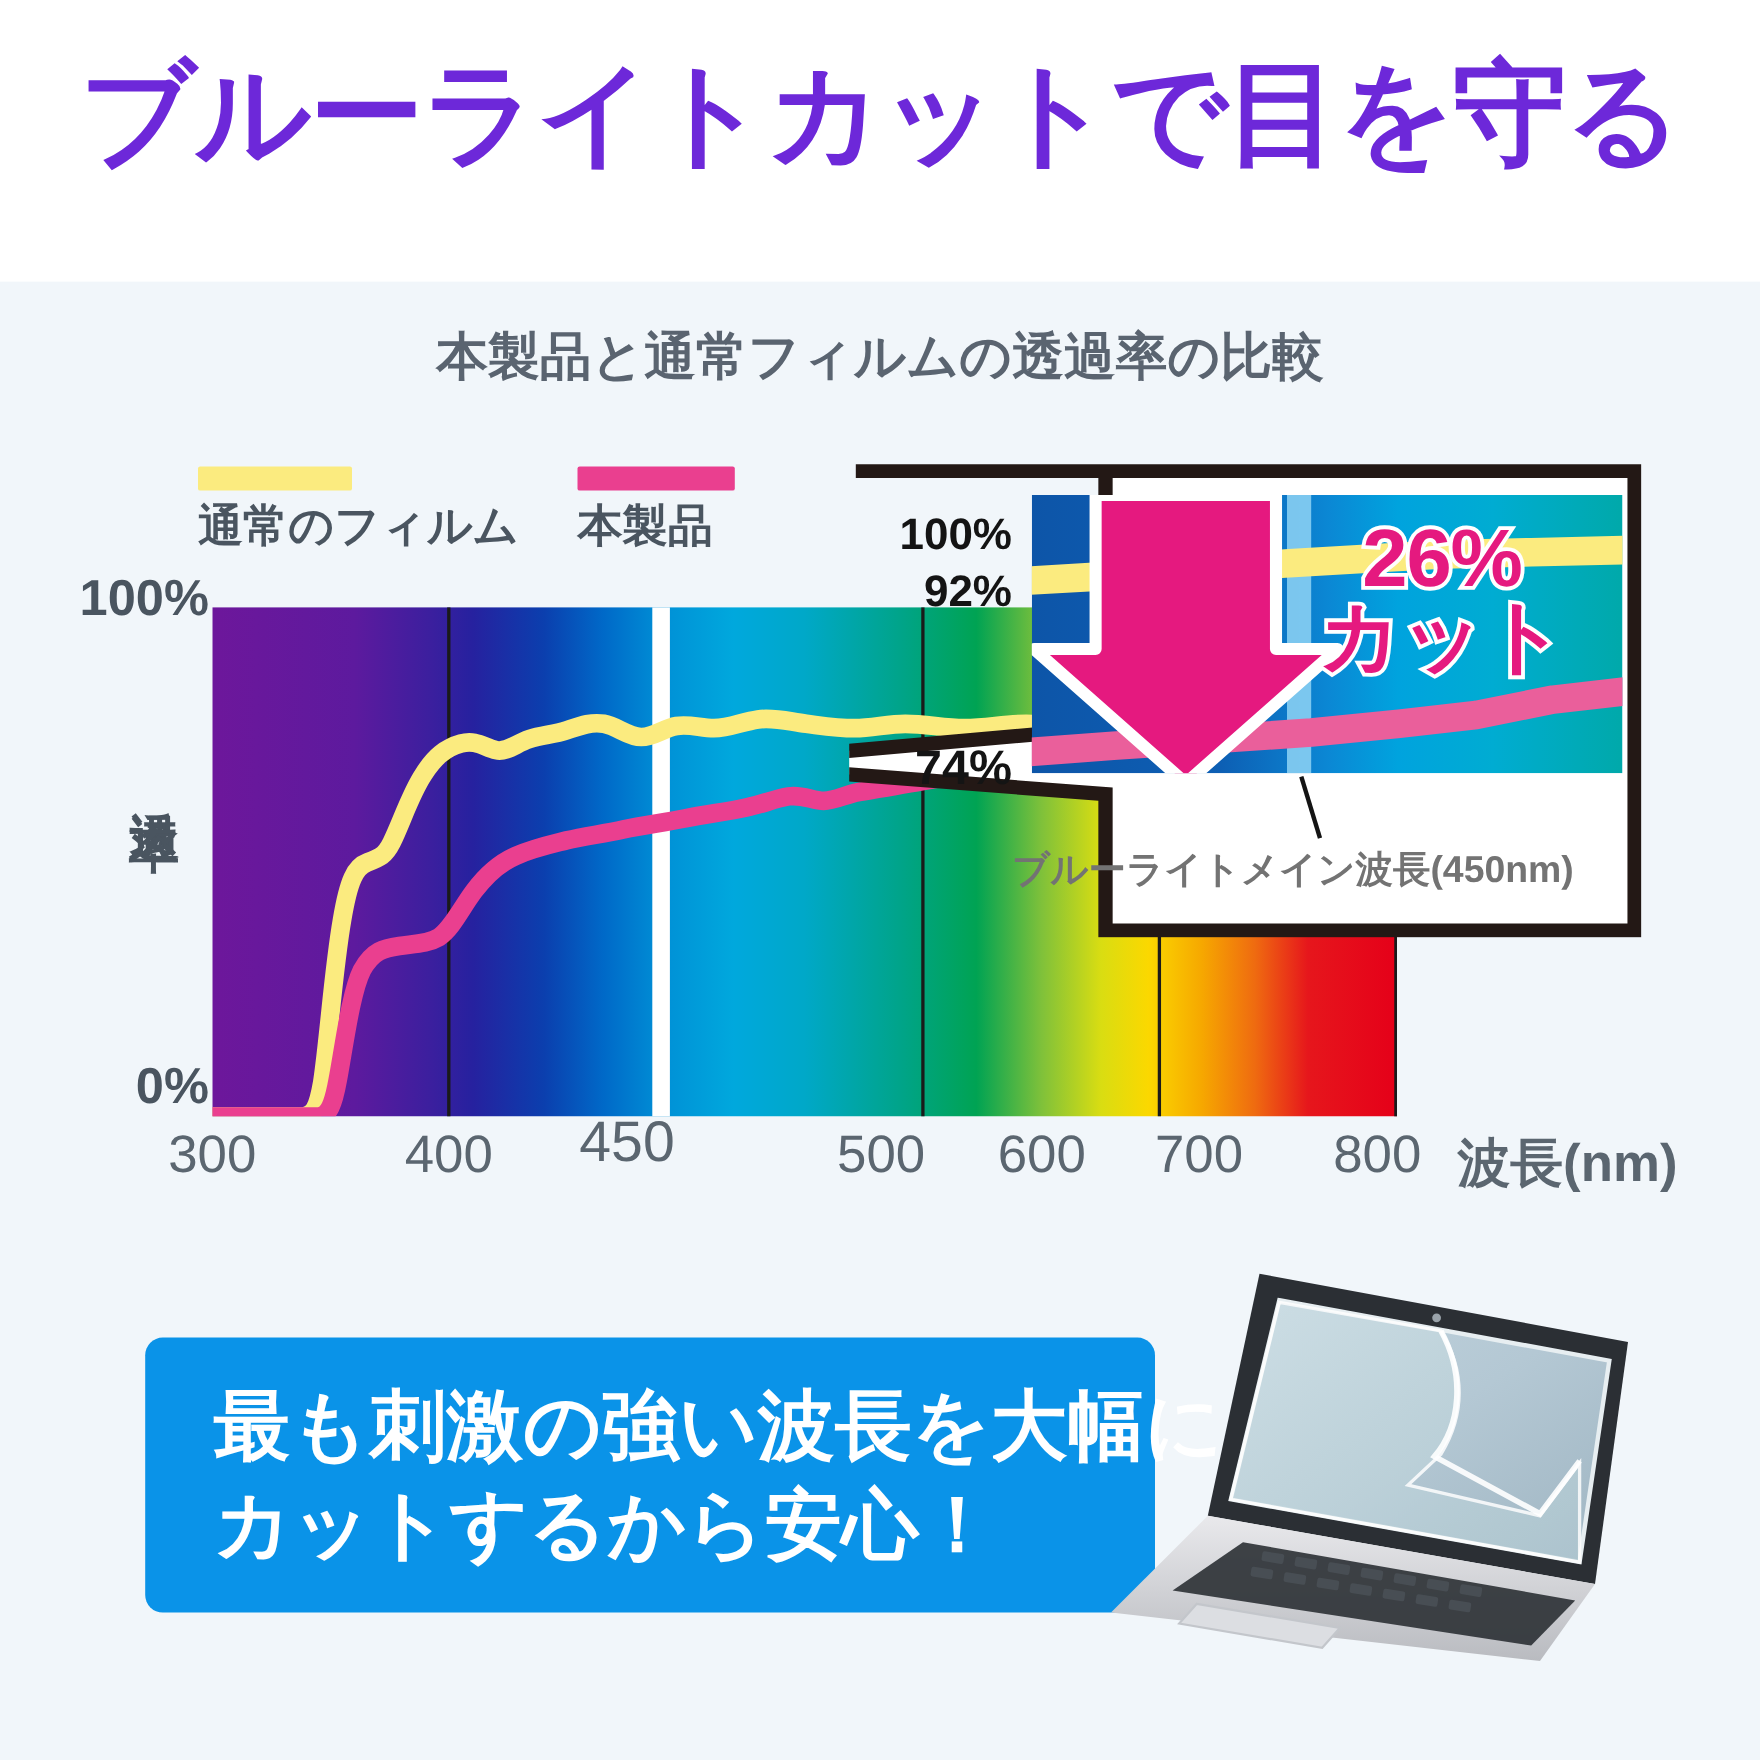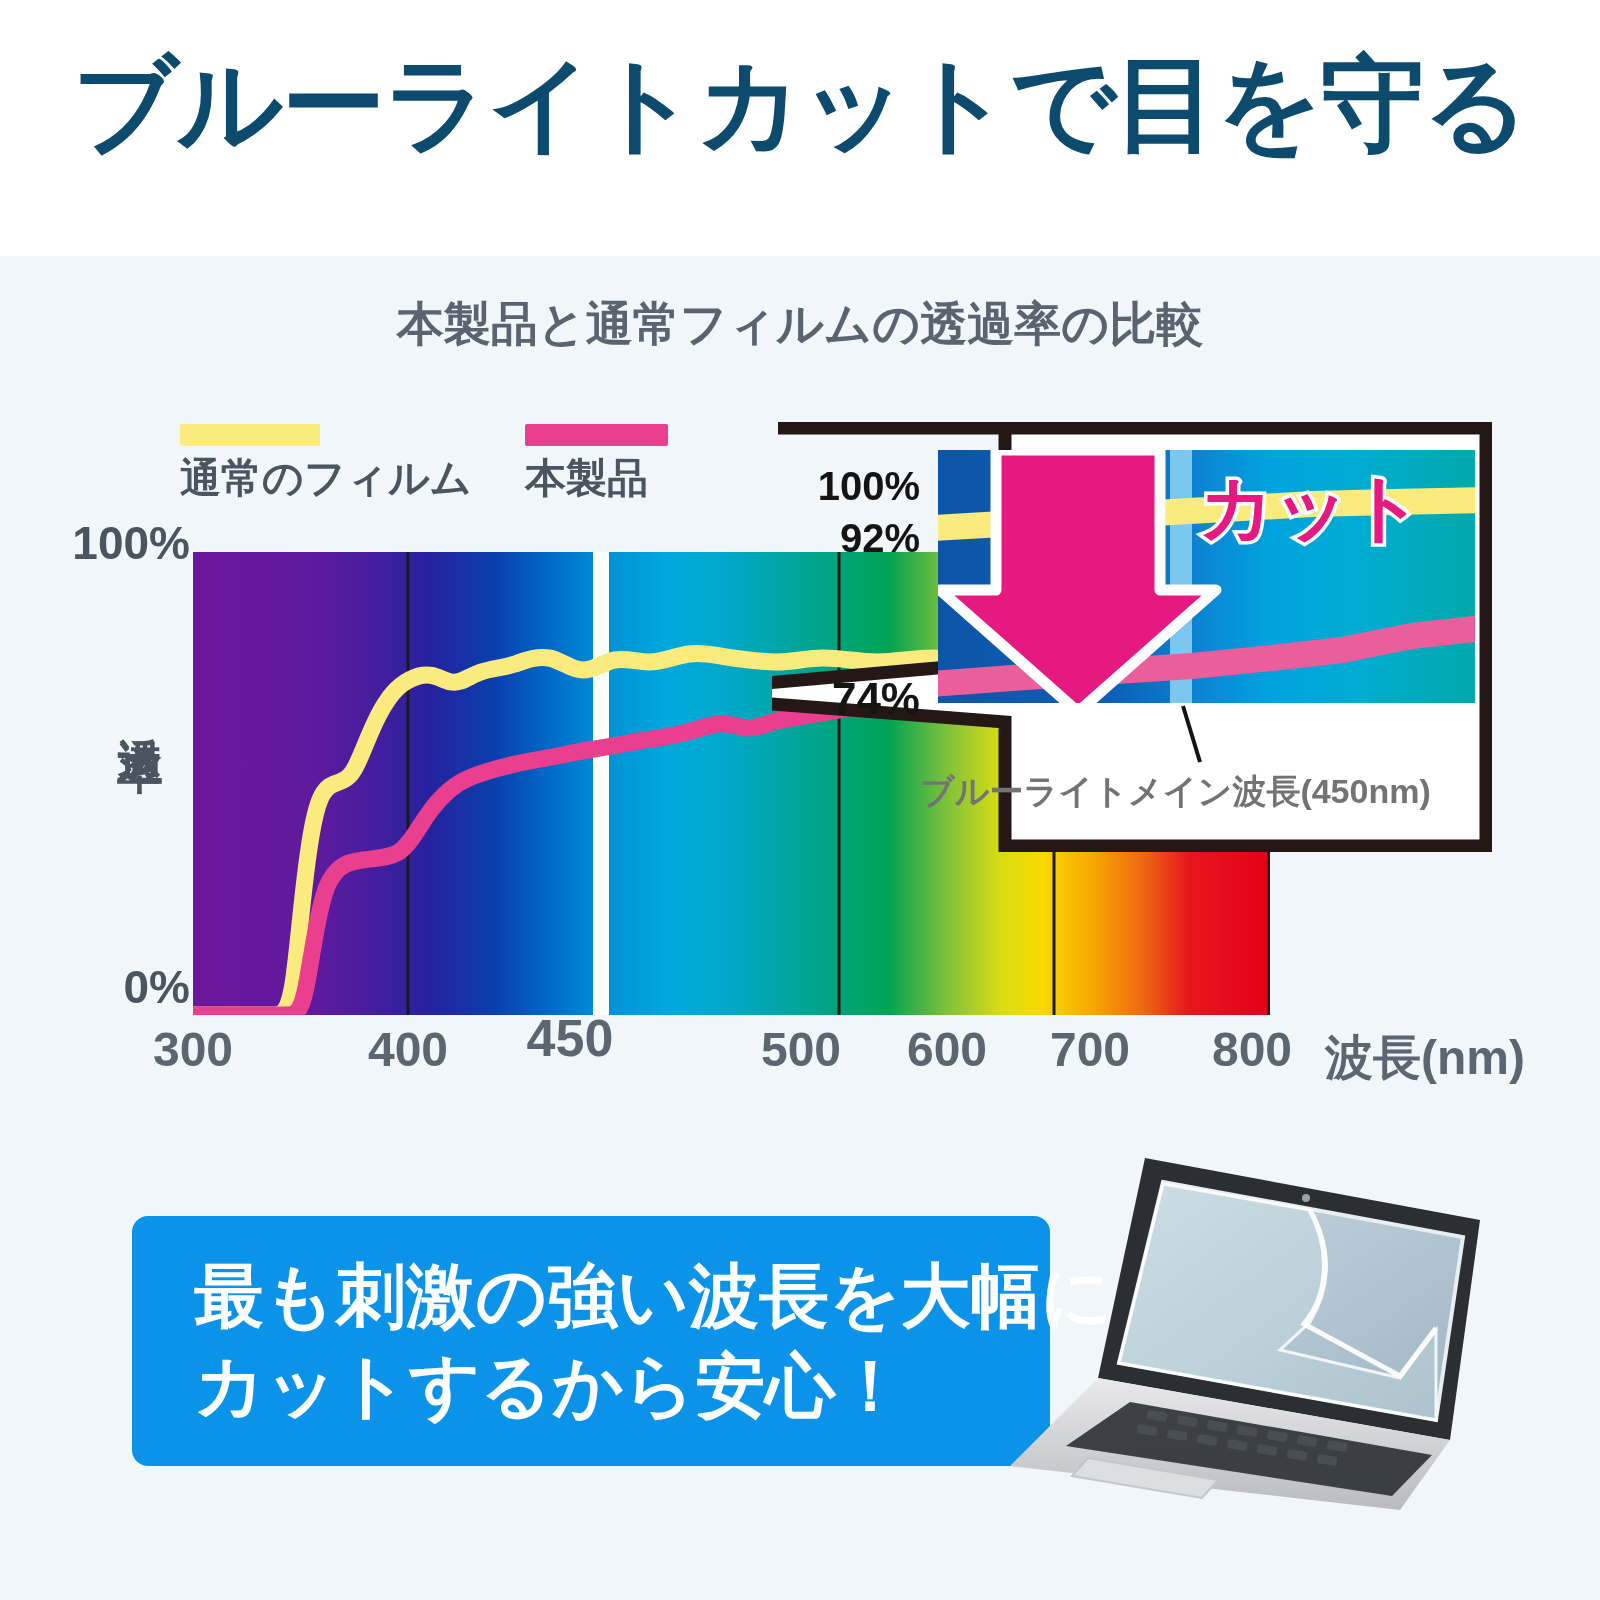--- a/index.html
+++ b/index.html
@@ -11,21 +11,21 @@
     position:relative;
   }
   .header-band{
     position:absolute;left:0;top:0;width:1600px;height:256px;background:#ffffff;
   }
   .main-title{
     position:absolute;left:0;top:52px;width:1600px;
     text-align:center;
     font-size:104px;line-height:1.0;
     font-weight:700;
-    color:#0c4a6e;
+    color:#6d28d9;
     letter-spacing:-2px;
     white-space:nowrap;
   }
   .sub-title{
     position:absolute;left:0;top:300px;width:1600px;
     text-align:center;
     font-size:47px;line-height:1.0;
     font-weight:700;
     color:#5a6470;
     white-space:nowrap;
@@ -60,21 +60,21 @@
     letter-spacing:4px;line-height:1.0;
   }
   .plot{
     position:absolute;left:193px;top:552px;width:1077px;height:463px;
     overflow:visible;
   }
   .plot-svg{position:absolute;left:0;top:0;}
 
   .xtick{
     position:absolute;top:1022px;
-    font-size:48px;font-weight:700;color:#5b6670;
+    font-size:48px;font-weight:400;color:#5b6670;
     transform:translateX(-50%);
     white-space:nowrap;
   }
   .xtick.big{font-size:52px;top:1008px;}
   .xunit{
     position:absolute;top:1026px;left:1325px;
     font-size:48px;font-weight:700;color:#5b6670;white-space:nowrap;
   }
 
   
@@ -269,20 +269,21 @@
     </g>
 
     <line x1="411" y1="284" x2="428" y2="340" stroke="#141414" stroke-width="4"></line>
   </svg>
 
   <div class="inset-label inset-100">100%</div>
   <div class="inset-label inset-92">92%</div>
   <div class="inset-label inset-74">74%</div>
 
   <div class="cut-text">
+    <span>26%</span>
     <span>カット</span>
   </div>
 
   <div class="inset-caption">ブルーライトメイン波長(450nm)</div>
 </div>
 
 <div class="banner">
   <div class="banner-text">
     <span>最も刺激の強い波長を大幅に</span>
     <span>カットするから安心！</span>

